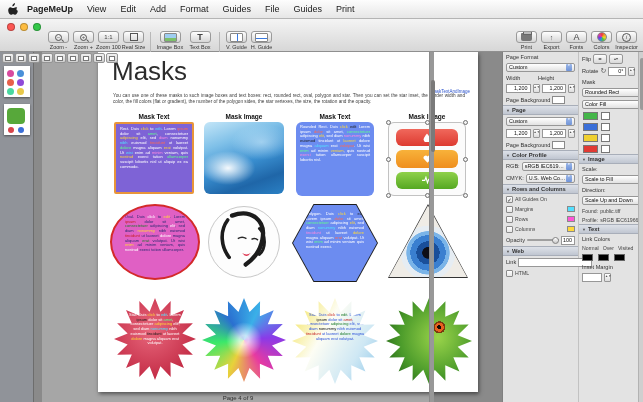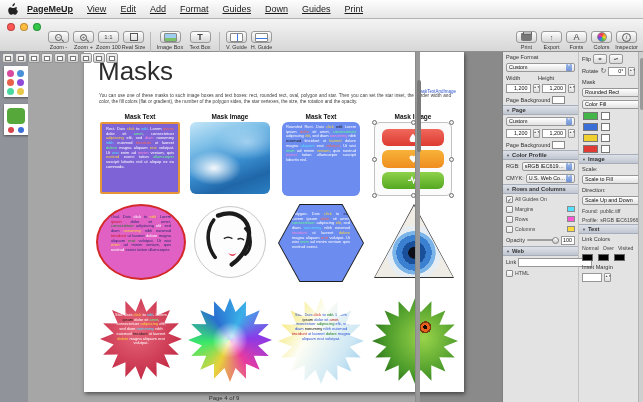--- a/index.html
+++ b/index.html
@@ -3,21 +3,21 @@
 <meta charset="utf-8">
 <style>
   html,body{margin:0;padding:0;background:#444;}
   body{width:643px;height:402px;font-family:"Liberation Sans",sans-serif;-webkit-font-smoothing:antialiased;}
   *{box-sizing:border-box;}
   .screen{position:relative;width:643px;height:402px;overflow:hidden;background:#8a8a8a;}
 
   
   .menubar{position:absolute;top:0;left:0;width:643px;height:19px;background:linear-gradient(#fdfdfd,#e6e6e6);border-bottom:1px solid #b4b4b4;display:flex;align-items:center;padding:0 6px;font-size:9px;color:#1a1a1a;z-index:50;}
   .apple{width:14px;display:flex;justify-content:center;align-items:center;}
-  .menu-item{padding:0 7px;line-height:19px;white-space:nowrap;text-decoration:underline;}
+  .menu-item{padding:0 7px;line-height:19px;white-space:nowrap;}
   .menu-app{font-weight:bold;}
   .menubar-right{margin-left:auto;display:flex;align-items:center;gap:9px;}
   .st-batt{width:12px;height:6px;border:1px solid #333;border-radius:1px;position:relative;background:linear-gradient(90deg,#333 70%,transparent 70%);}
   .st-batt::after{content:"";position:absolute;right:-3px;top:1px;width:2px;height:2px;background:#333;}
   .st-disp{width:9px;height:7px;border:1px solid #333;border-radius:1px;}
   .clock{font-size:9px;color:#111;white-space:nowrap;}
 
   
   .chrome{position:absolute;top:19px;left:0;width:643px;height:33px;background:linear-gradient(#f4f4f4,#d7d7d7);border-bottom:1px solid #8f8f8f;z-index:40;}
   .traffic{position:absolute;top:4px;left:7px;display:flex;gap:5px;}
@@ -47,21 +47,21 @@
   .utilitybar{position:absolute;top:1px;left:2px;height:11px;display:flex;gap:1px;z-index:6;}
   .util-btn{width:12px;height:10px;background:linear-gradient(#f2f2f2,#cfcfcf);border:1px solid #949494;border-radius:2px;display:flex;align-items:center;justify-content:center;}
   .util-glyph{width:6px;height:5px;border:1px solid #777;background:#fff;}
 
   
   .pagespanel{position:absolute;left:0;top:0;width:34px;height:350px;background:#909399;border-right:1px solid #6d6d6d;}
   .thumb{position:absolute;left:4px;width:26px;height:31px;background:#fff;box-shadow:0 1px 2px rgba(0,0,0,.45);overflow:hidden;}
   .thumb .blob{position:absolute;border-radius:50%;}
 
   
-  .canvas{position:absolute;left:28px;top:0;width:392px;height:350px;background:#a6a6a6;}
+  .canvas{position:absolute;left:42px;top:0;width:392px;height:350px;background:#a6a6a6;}
   .page{position:absolute;left:56px;top:0;width:380px;height:340px;background:#fff;box-shadow:1px 2px 4px rgba(0,0,0,.5);}
   .page-indicator{position:absolute;bottom:1px;left:0;width:100%;text-align:center;font-size:6px;color:#2e2e2e;}
   .cv-scroll{position:absolute;right:0;top:0;width:5px;height:350px;background:#989898;border-left:1px solid #8a8a8a;}
   .cv-thumb{position:absolute;left:0.5px;top:28px;width:4px;height:72px;background:#7a7a7a;border-radius:2px;}
 
   .page-title{position:absolute;left:14px;top:4px;font-size:26px;color:#2c2c2c;font-weight:400;}
   .page-intro{position:absolute;left:15px;top:41px;width:352px;font-size:4.7px;line-height:5.6px;color:#3c3c3c;text-align:justify;}
   .top-link{position:absolute;right:8px;top:37px;font-size:4.5px;color:#2a52cc;}
   .colhead{position:absolute;top:61px;font-size:6.5px;font-weight:bold;color:#111;text-align:center;}
   .ch1{left:16px;width:80px;} .ch2{left:106px;width:80px;} .ch3{left:196px;width:82px;} .ch4{left:288px;width:82px;}
@@ -145,21 +145,21 @@
       <svg width="10" height="12" viewBox="0 0 100 120">
           <path d="M78 42c-12 0-17 8-27 8s-16-8-27-8C12 42 2 56 2 74c0 25 18 44 29 44 8 0 11-5 20-5s12 5 20 5c12 0 27-21 27-40-15-7-18-20-6-31-6-4-10-5-14-5zM63 22c5-6 8-14 7-22-7 1-15 6-20 12-4 6-8 14-6 21 8 1 14-5 19-11z" fill="#222"></path>
         </svg>
     </span>
     <span class="menu-item menu-app">PageMeUp</span>
     <span class="menu-item">View</span>
     <span class="menu-item">Edit</span>
     <span class="menu-item">Add</span>
     <span class="menu-item">Format</span>
     <span class="menu-item">Guides</span>
-    <span class="menu-item">Down</span>
+    <span class="menu-item">File</span>
     <span class="menu-item">Guides</span>
     <span class="menu-item">Print</span>
   </div>
 
   <div class="chrome">
     <div class="traffic">
       <span class="light l-red"></span>
       <span class="light l-yel"></span>
       <span class="light l-grn"></span>
     </div>

